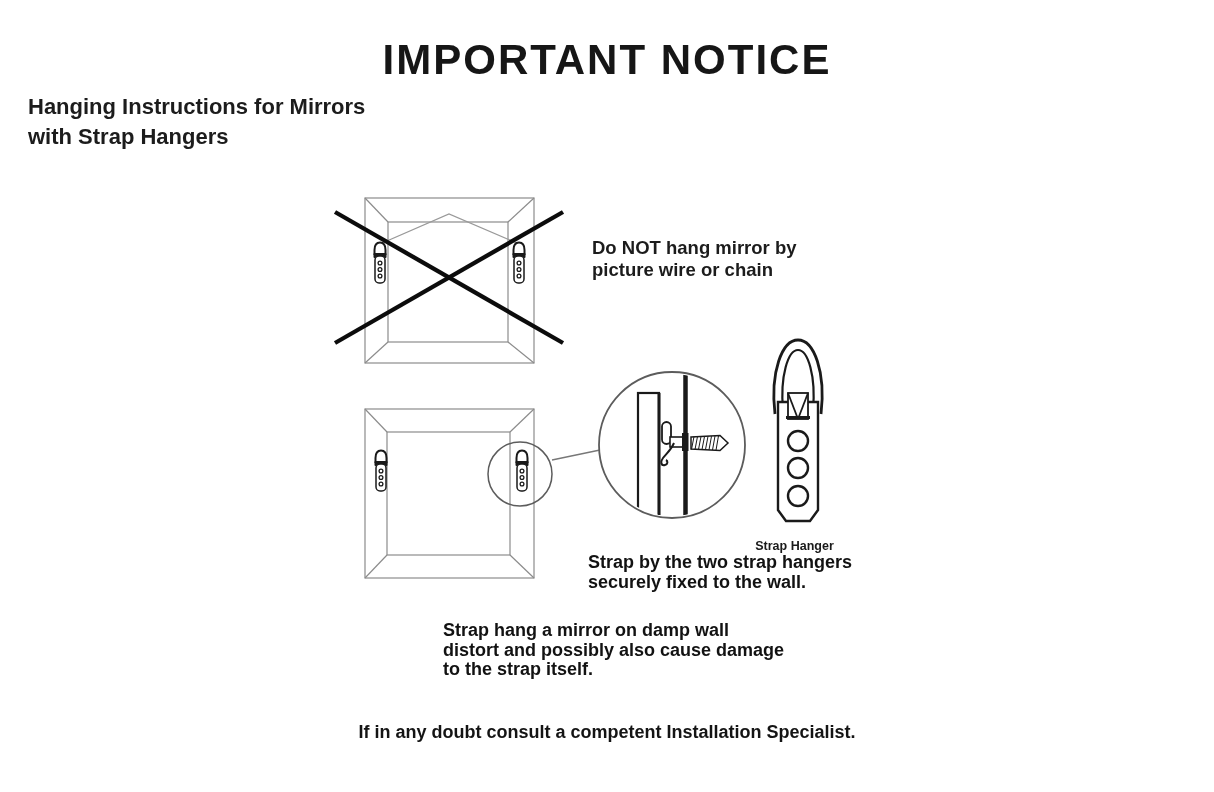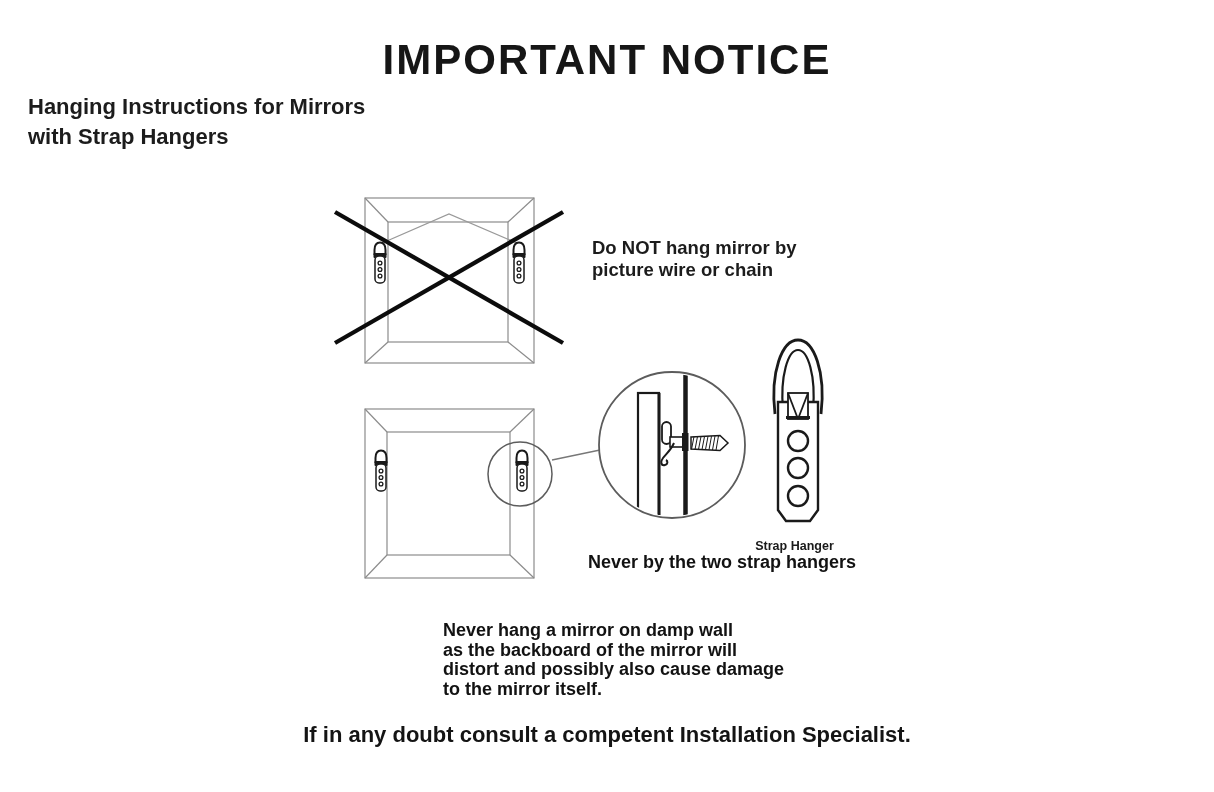--- a/index.html
+++ b/index.html
@@ -38,21 +38,21 @@
     font-weight:bold;color:#121212;
   }
   .damp-wall{
     left:443px;top:621px;
     font-size:18px;line-height:19.5px;
     font-weight:bold;color:#121212;
   }
   .footer-line{
     left:0;top:722px;width:1214px;
     text-align:center;
-    font-size:22px;color:#141414;
+    font-size:18px;color:#141414;
   }
   .hanger-label{
     left:737px;top:521px;width:115px;
     text-align:center;
     font-size:12.5px;font-weight:bold;color:#1a1a1a;margin-top:18px;
   }
   svg{display:block;}
 </style>
 </head>
 <body>
@@ -157,23 +157,23 @@
       <line x1="34" y1="81.5" x2="58" y2="81.5" stroke-width="3"></line>
     </g>
     <circle cx="46" cy="105" r="10" fill="#ffffff" stroke="#1a1a1a" stroke-width="2.4"></circle>
     <circle cx="46" cy="132" r="10" fill="#ffffff" stroke="#1a1a1a" stroke-width="2.4"></circle>
     <circle cx="46" cy="160" r="10" fill="#ffffff" stroke="#1a1a1a" stroke-width="2.4"></circle>
   </g>
 </svg>
 <div class="abs hanger-label txt">Strap Hanger</div>
 
 <div class="abs hang-by">
-  <div class="txt">Never by the two strap hangers</div>
+  <div class="txt">Strap by the two strap hangers</div>
+  <div class="txt">securely fixed to the wall.</div>
 </div>
 
 <div class="abs damp-wall">
-  <div class="txt">Never hang a mirror on damp wall</div>
-  <div class="txt">as the backboard of the mirror will</div>
+  <div class="txt">Strap hang a mirror on damp wall</div>
   <div class="txt">distort and possibly also cause damage</div>
-  <div class="txt">to the mirror itself.</div>
+  <div class="txt">to the strap itself.</div>
 </div>
 
 <div class="abs footer-line txt">If in any doubt consult a competent Installation Specialist.</div>
 
 </body></html>

